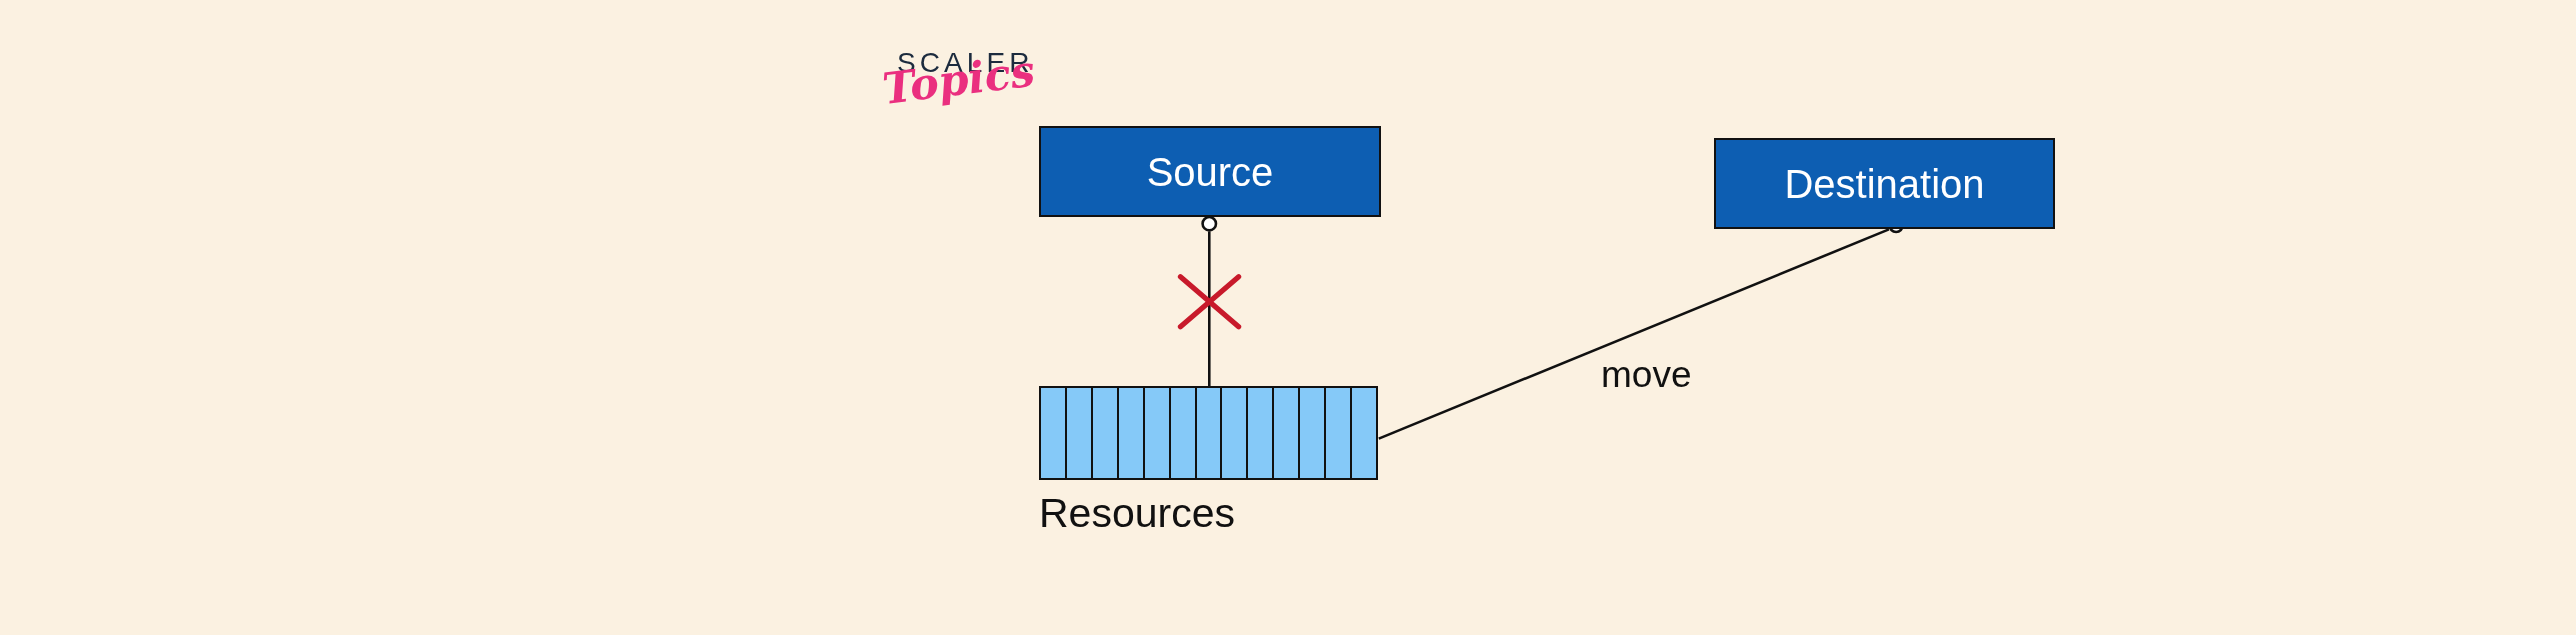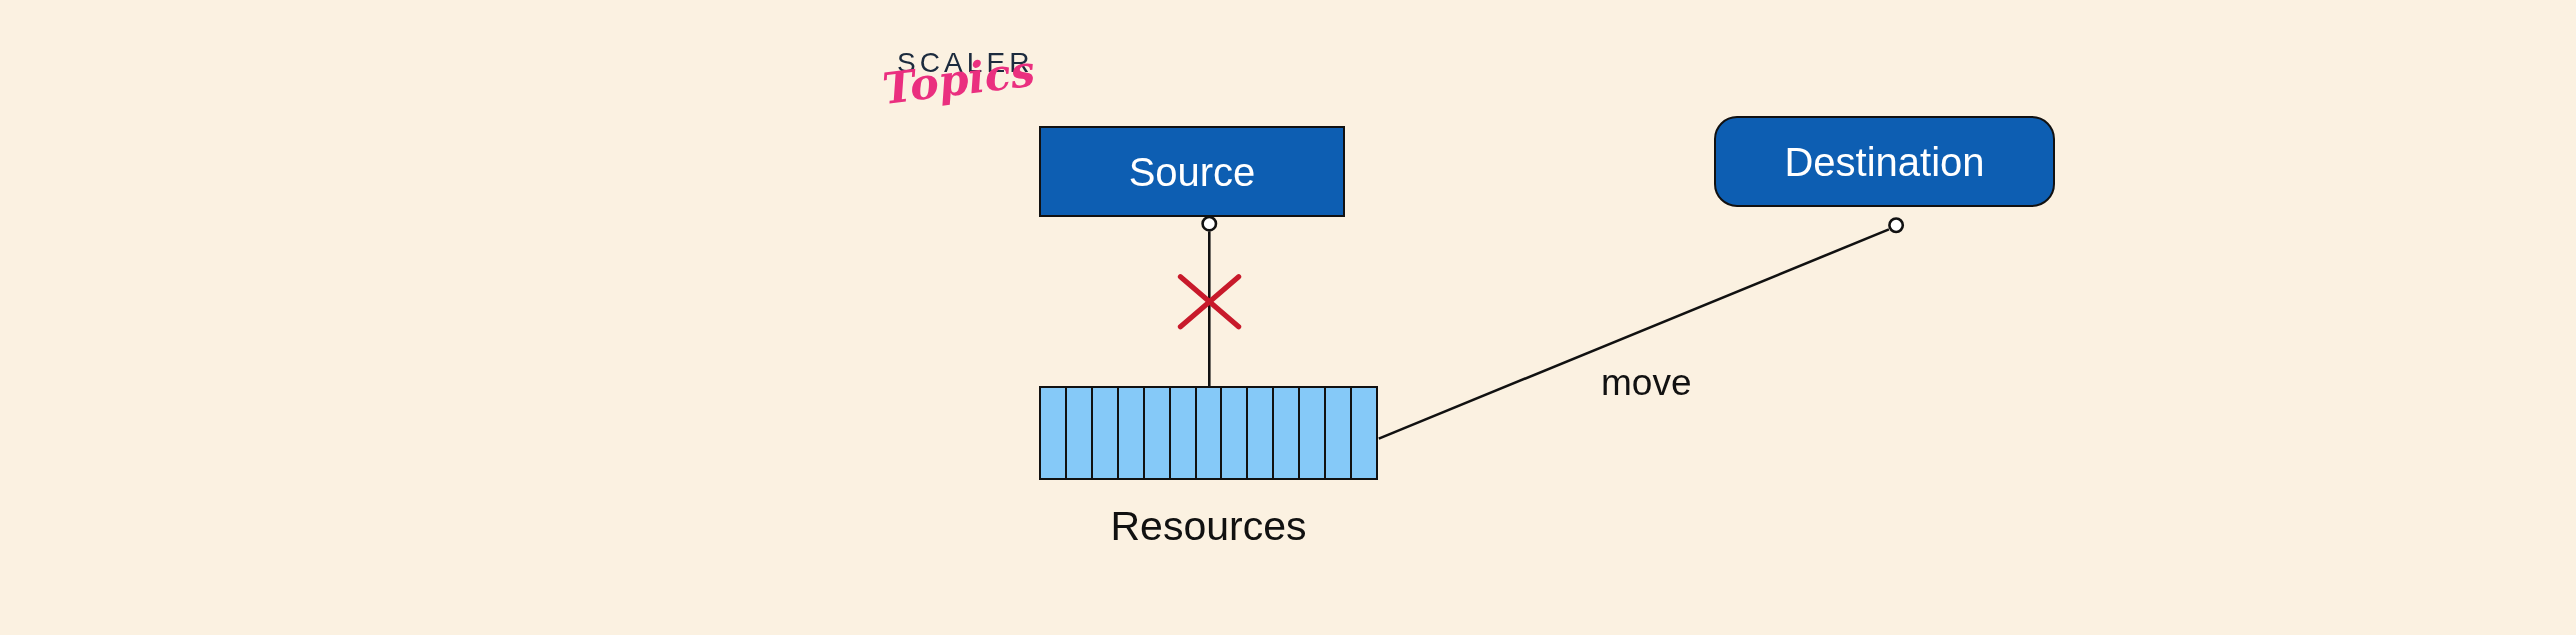--- a/index.html
+++ b/index.html
@@ -57,22 +57,22 @@
     background: var(--node-blue, #0d5eb2);
     display: flex;
     align-items: center;
     justify-content: center;
   }
   .node span {
     color: var(--node-text, #fff);
     font-size: 40px;
     line-height: 1;
   }
-  .node.source      { left: 1039px; top: 126px; width: 306px; height: 91px; }
-  .node.destination { left: 1714px; top: 116px; width: 341px; height: 91px; border-radius: 23px; }
+  .node.source      { left: 1039px; top: 126px; width: 342px; height: 91px; }
+  .node.destination { left: 1714px; top: 138px; width: 341px; height: 91px; }
 
   
   .resources {
     position: absolute;
     left: 1039px;
     top: 386px;
     width: 339px;
     height: 94px;
     box-sizing: border-box;
     border: 2.6px solid var(--line, #111);
@@ -83,30 +83,29 @@
     background: var(--cell-blue, #85c9f8);
   }
   .resources .cell + .cell {
     border-left: 2.1px solid var(--line, #111);
   }
 
   
   .resources-label {
     position: absolute;
     left: 1039px;
-    top: 503px;
+    top: 490px;
     width: 339px;
-    text-align: center;
     font-size: 41px;
     color: var(--label-text, #111);
   }
   .move-label {
     position: absolute;
     left: 1601px;
-    top: 362px;
+    top: 354px;
     font-size: 37px;
     color: var(--label-text, #111);
   }
 </style>
 </head>
 <body>
 
 <div class="stage">
 
   <div class="logo-brand">SCALER</div>

